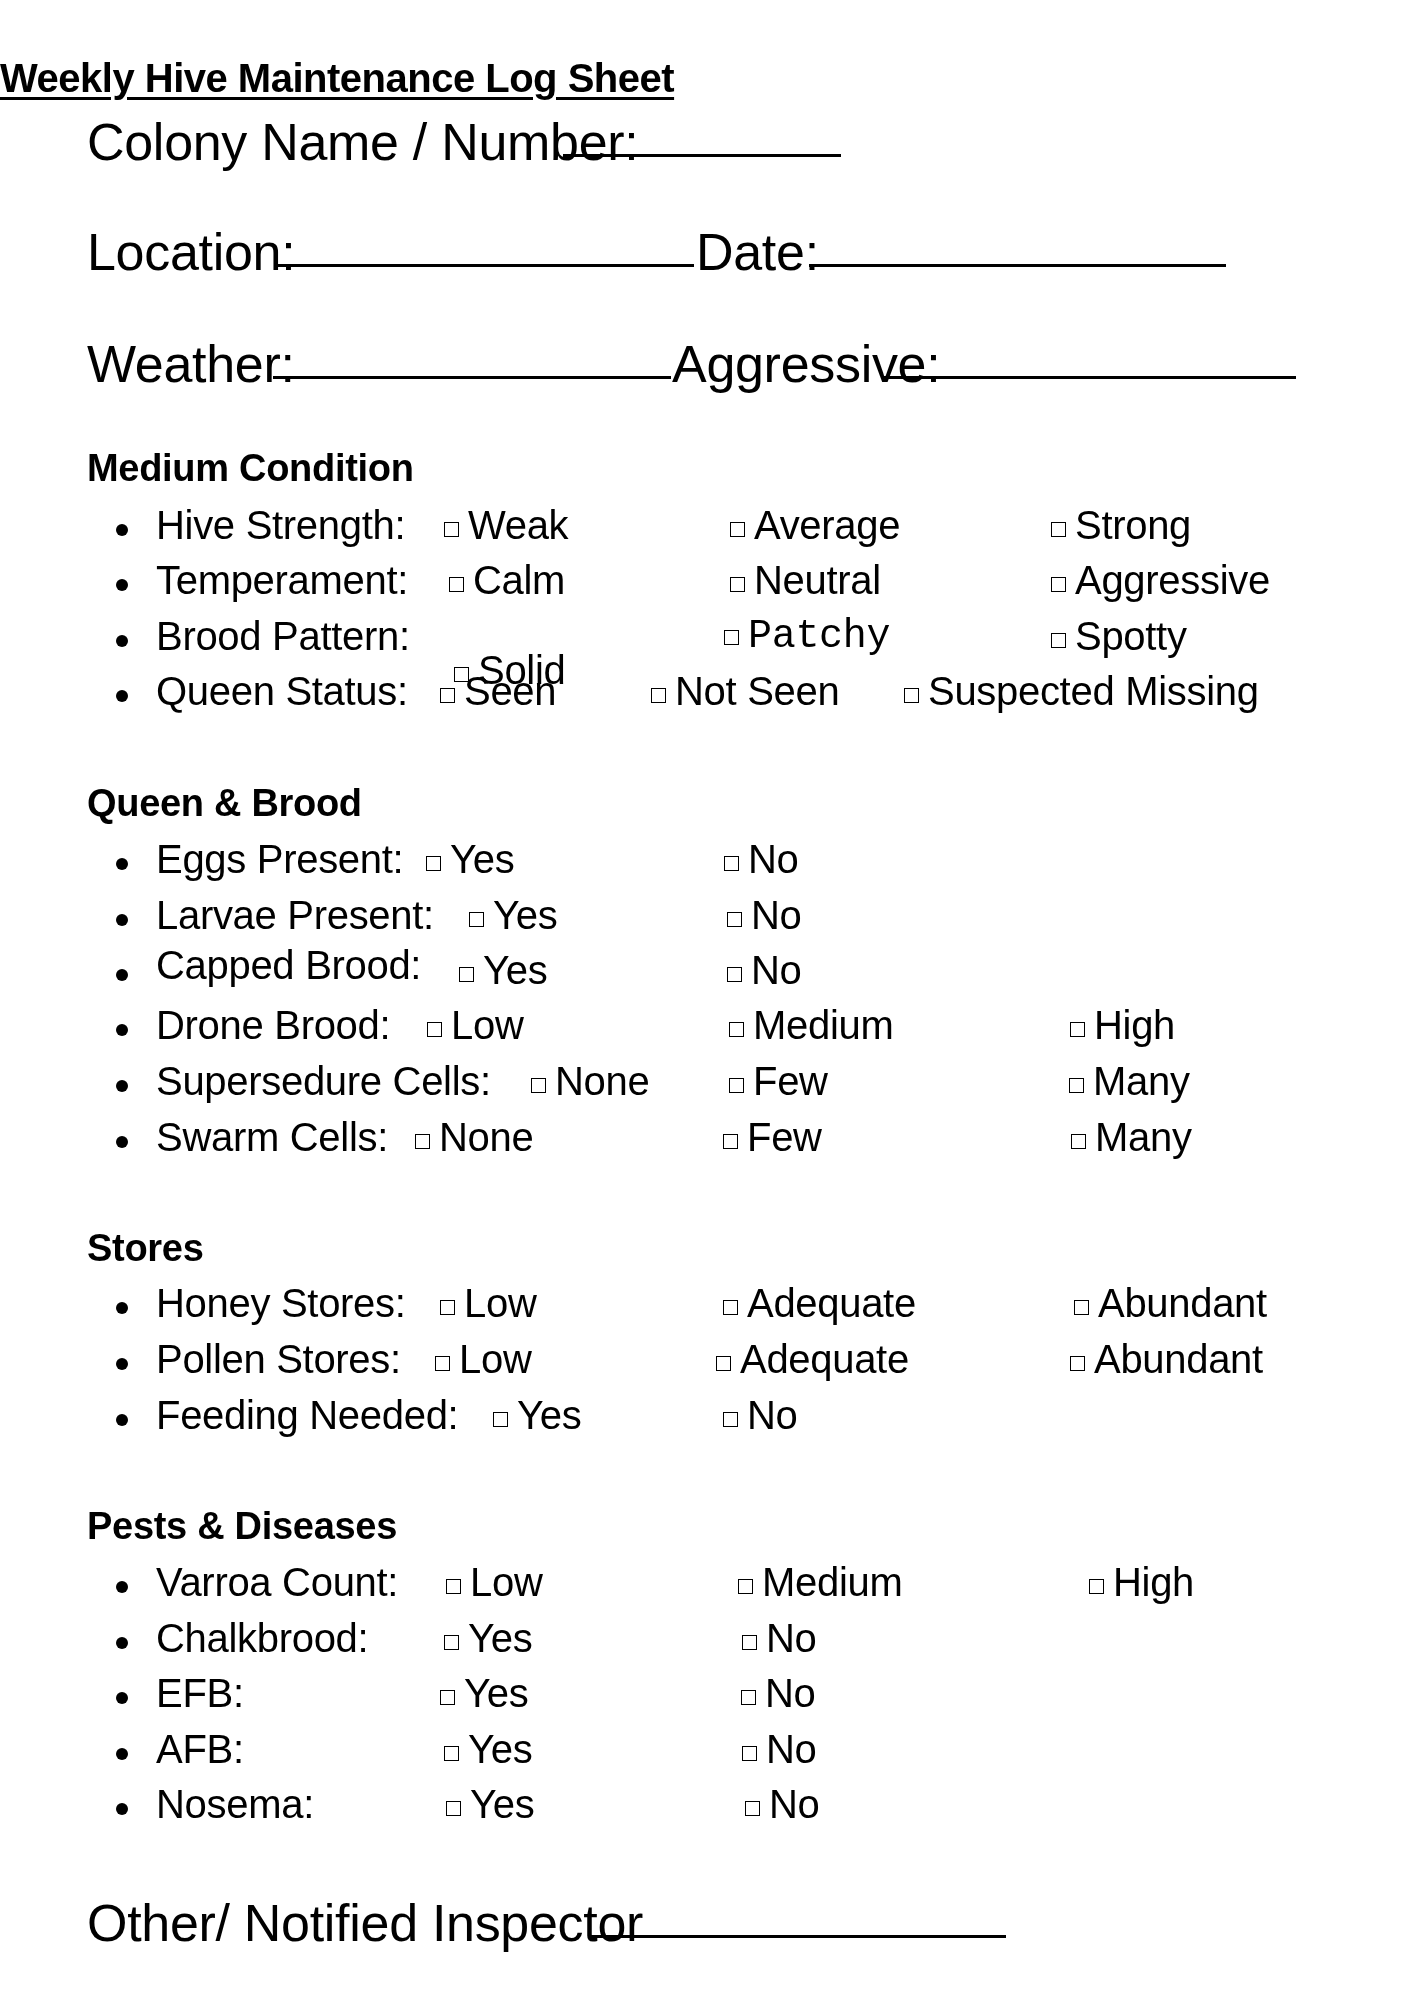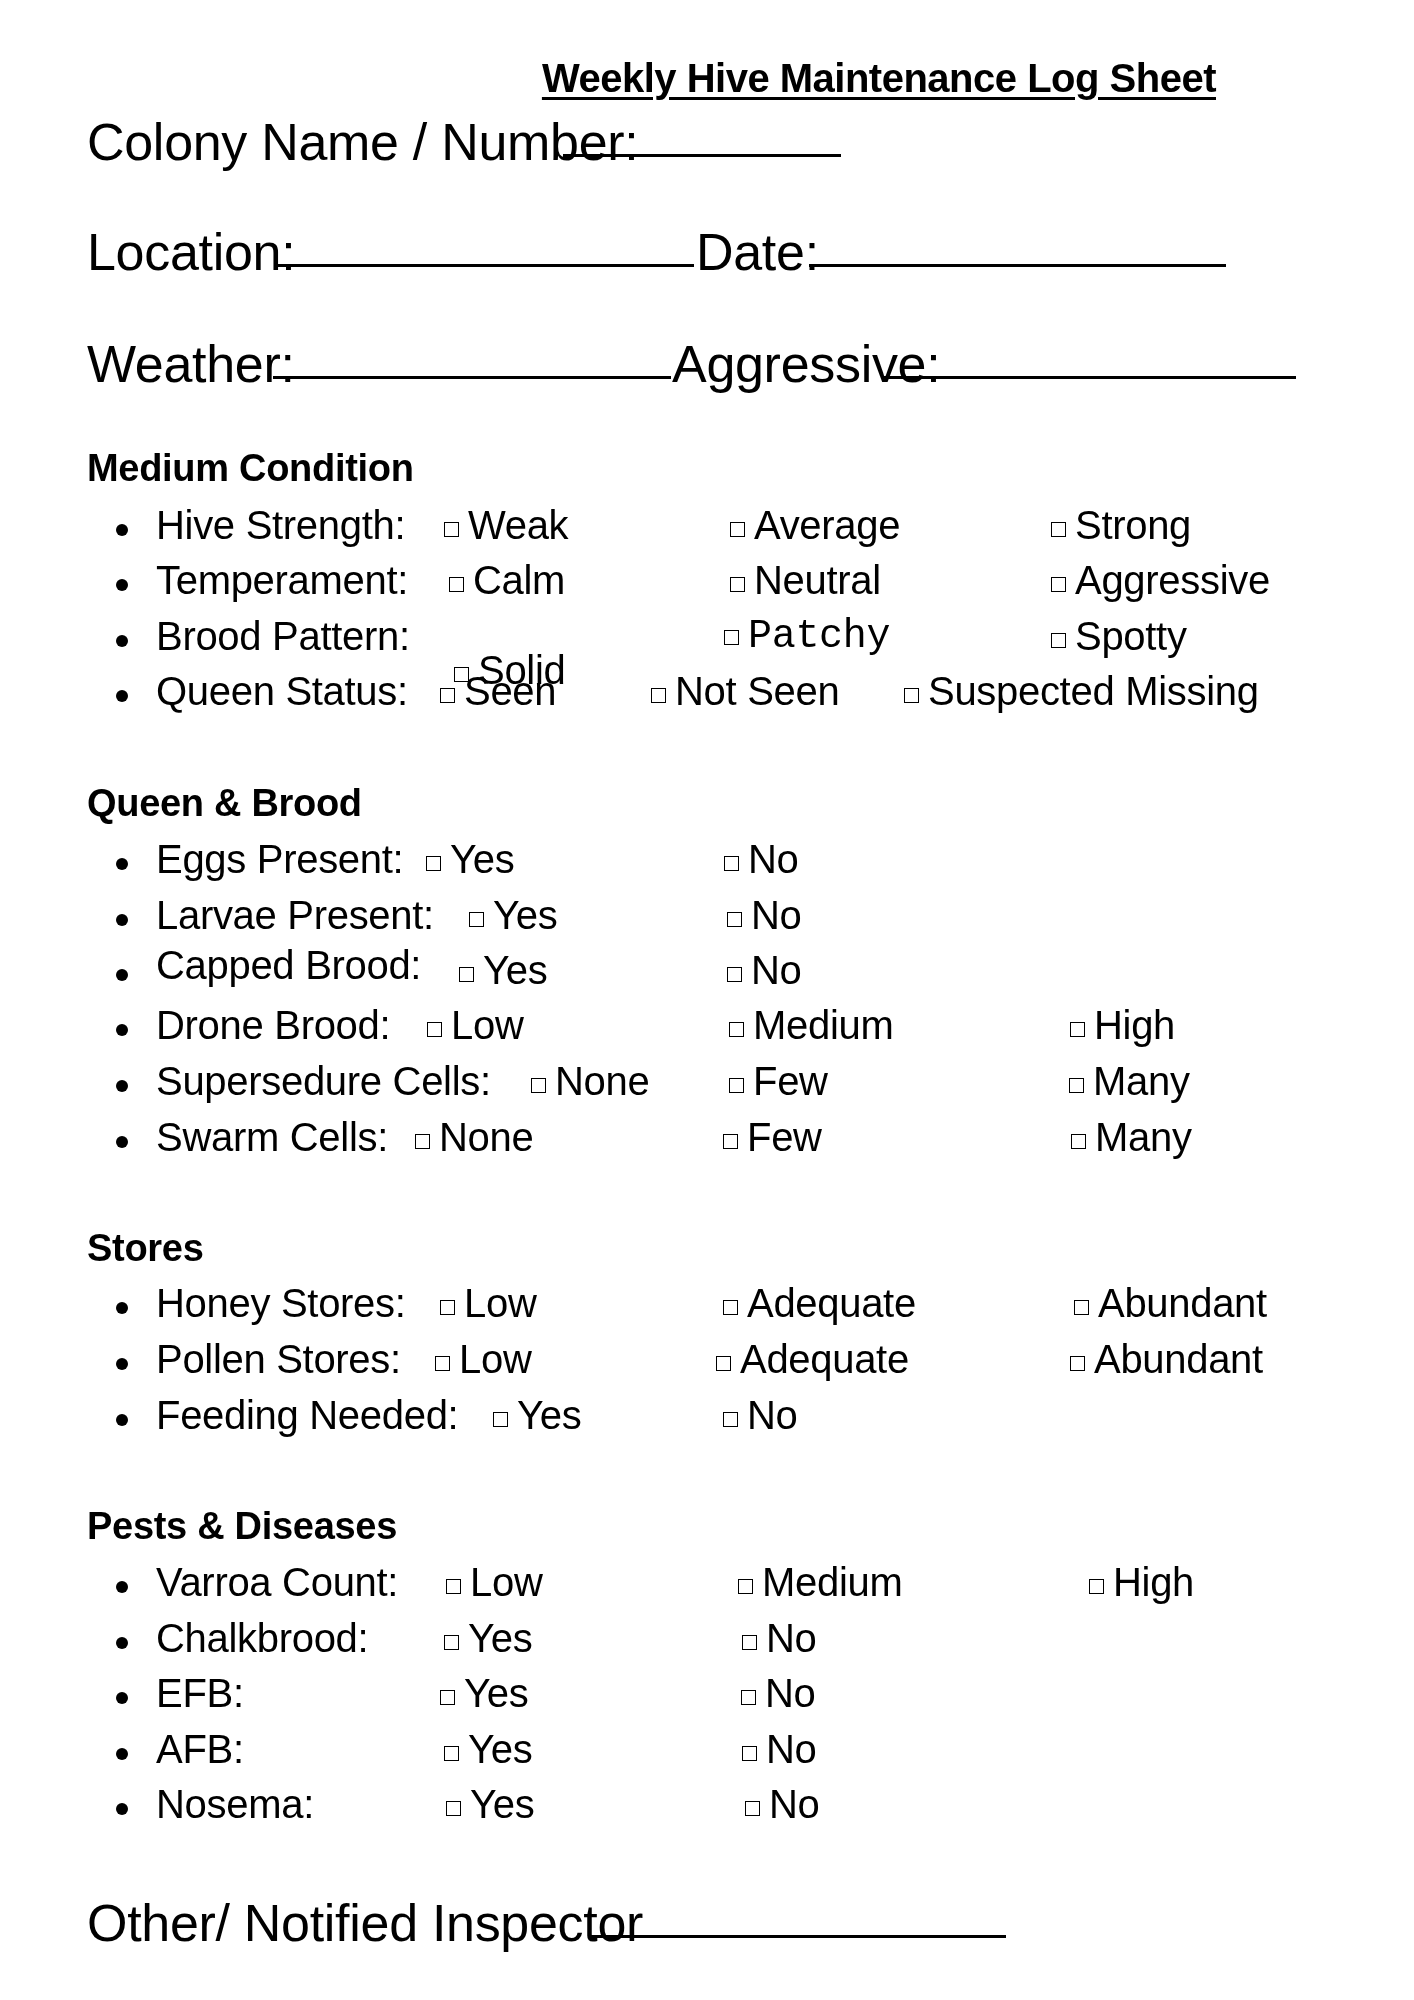--- a/index.html
+++ b/index.html
@@ -1,19 +1,19 @@
 <!DOCTYPE html>
 <html><head>
 <meta charset="utf-8">
 <style>
   html, body { margin: 0; padding: 0; background: #ffffff; }
   body { width: 1414px; height: 2000px; position: relative; overflow: hidden;
          font-family: "Liberation Sans", "DejaVu Sans", sans-serif; color: #000000; }
   .abs { position: absolute; white-space: nowrap; }
-  .title { top: 56px; left: 0; width: 1216px; text-align: right; font-size: 40px; font-weight: bold;
+  .title { top: 56px; left: 0; width: 1216px; text-align: left; font-size: 40px; font-weight: bold;
            letter-spacing: -0.5px; }
   .title span { text-decoration: underline; text-decoration-thickness: 3px; text-underline-offset: 5px; }
   .field { font-size: 52px; letter-spacing: -0.3px; }
   .blank { display: inline-block; border-bottom: 3px solid #000; height: 1px; vertical-align: baseline; }
   .heading { font-size: 38px; font-weight: bold; left: 87px; letter-spacing: -0.3px; }
   .bullet { width: 12px; height: 12px; border-radius: 50%; background: #000; }
   .label { font-size: 40px; left: 156px; letter-spacing: -0.3px; }
   .opt { font-size: 40px; letter-spacing: -0.3px; }
   .box { display: inline-block; width: 15px; height: 15px; border: 1.6px solid #000; margin-right: 9px;
          vertical-align: 2px; box-sizing: border-box; }

